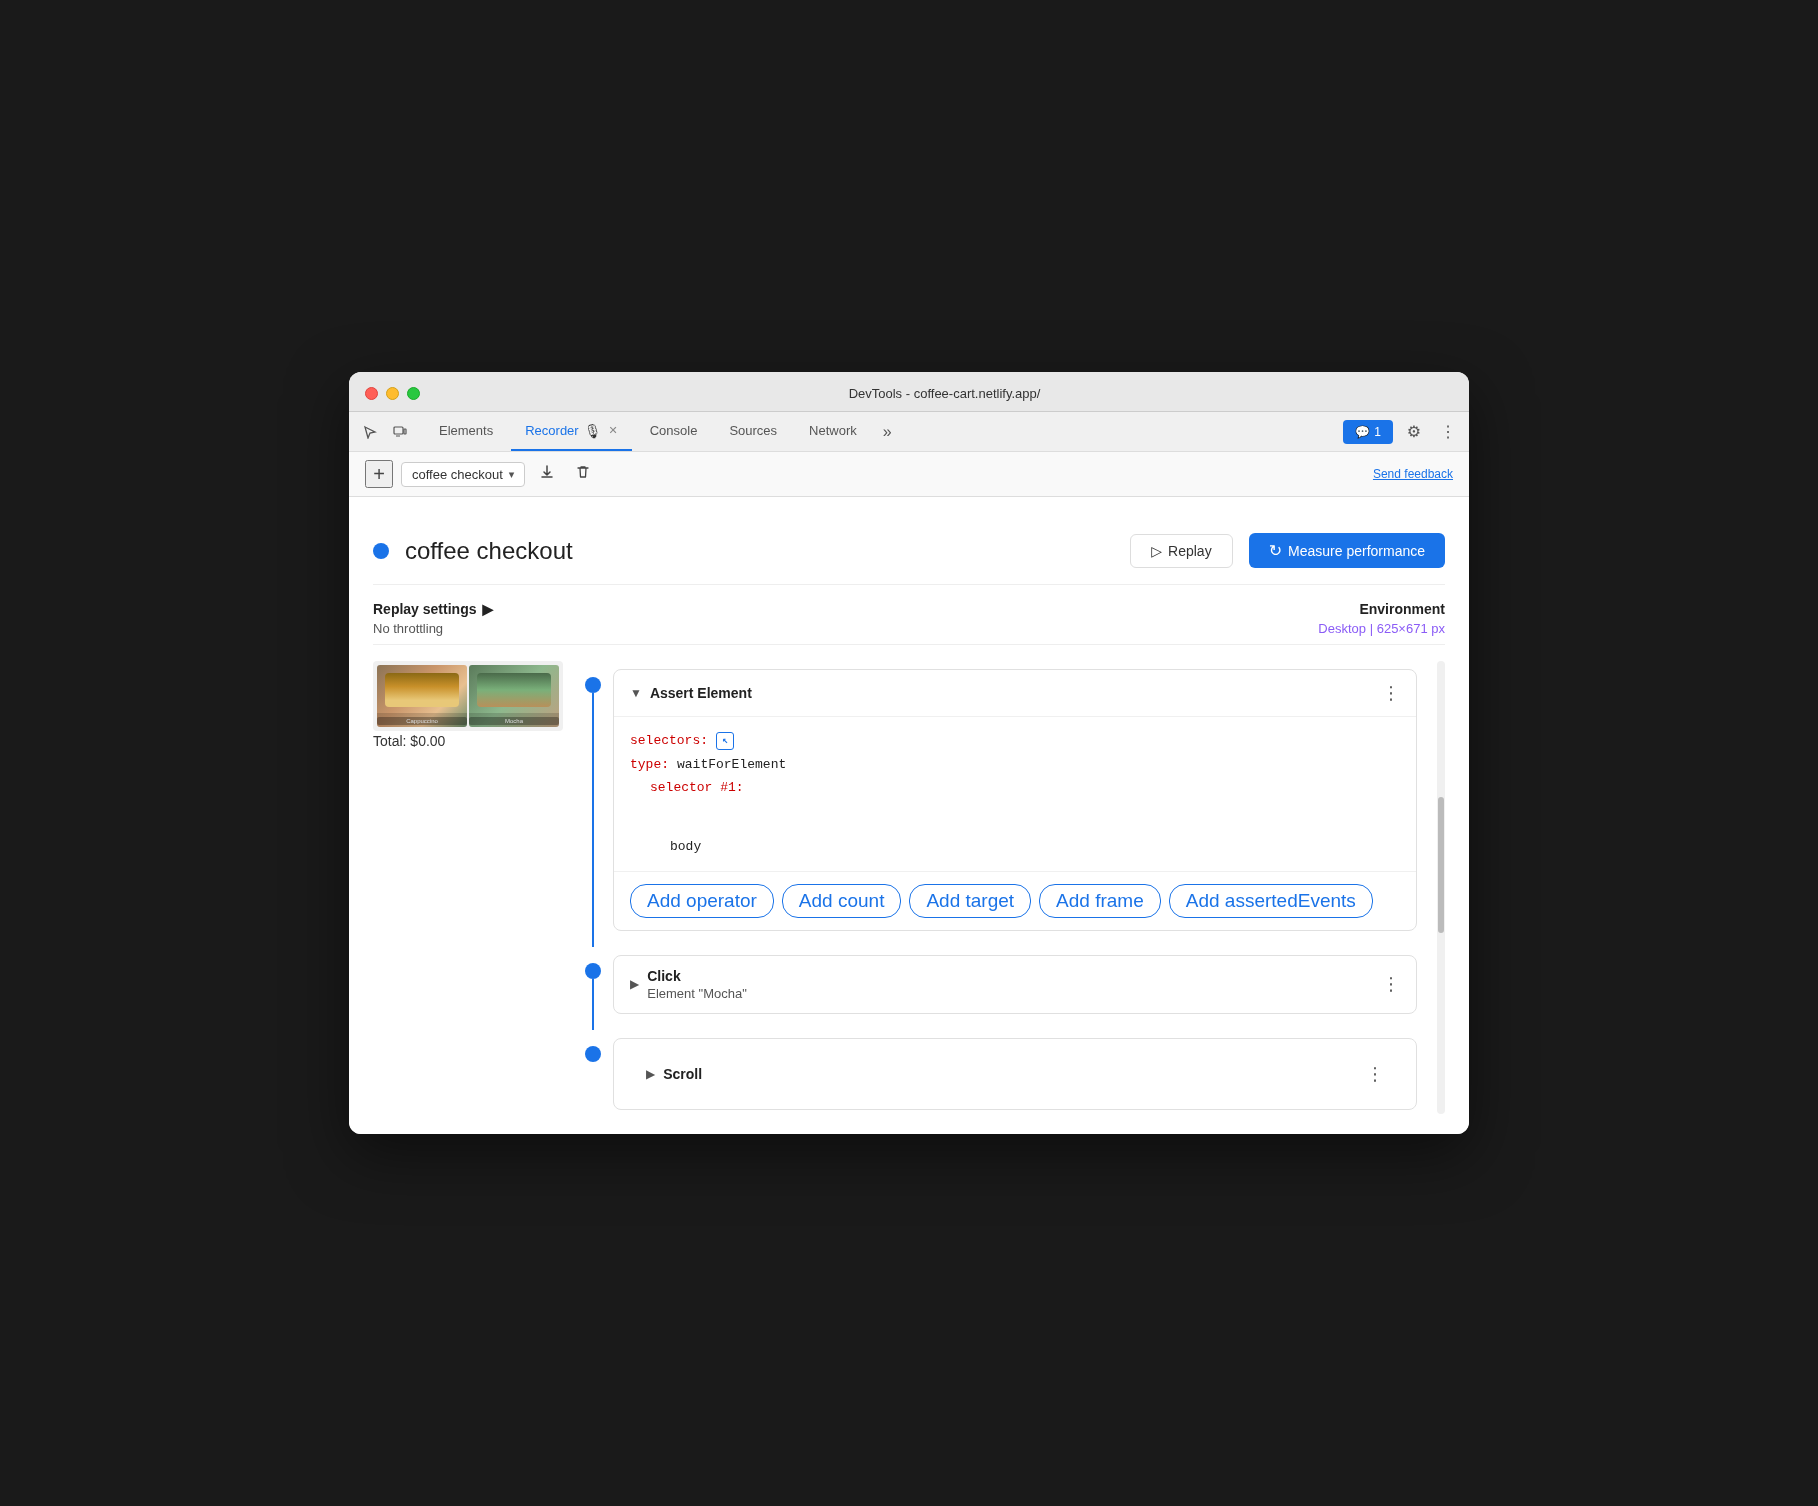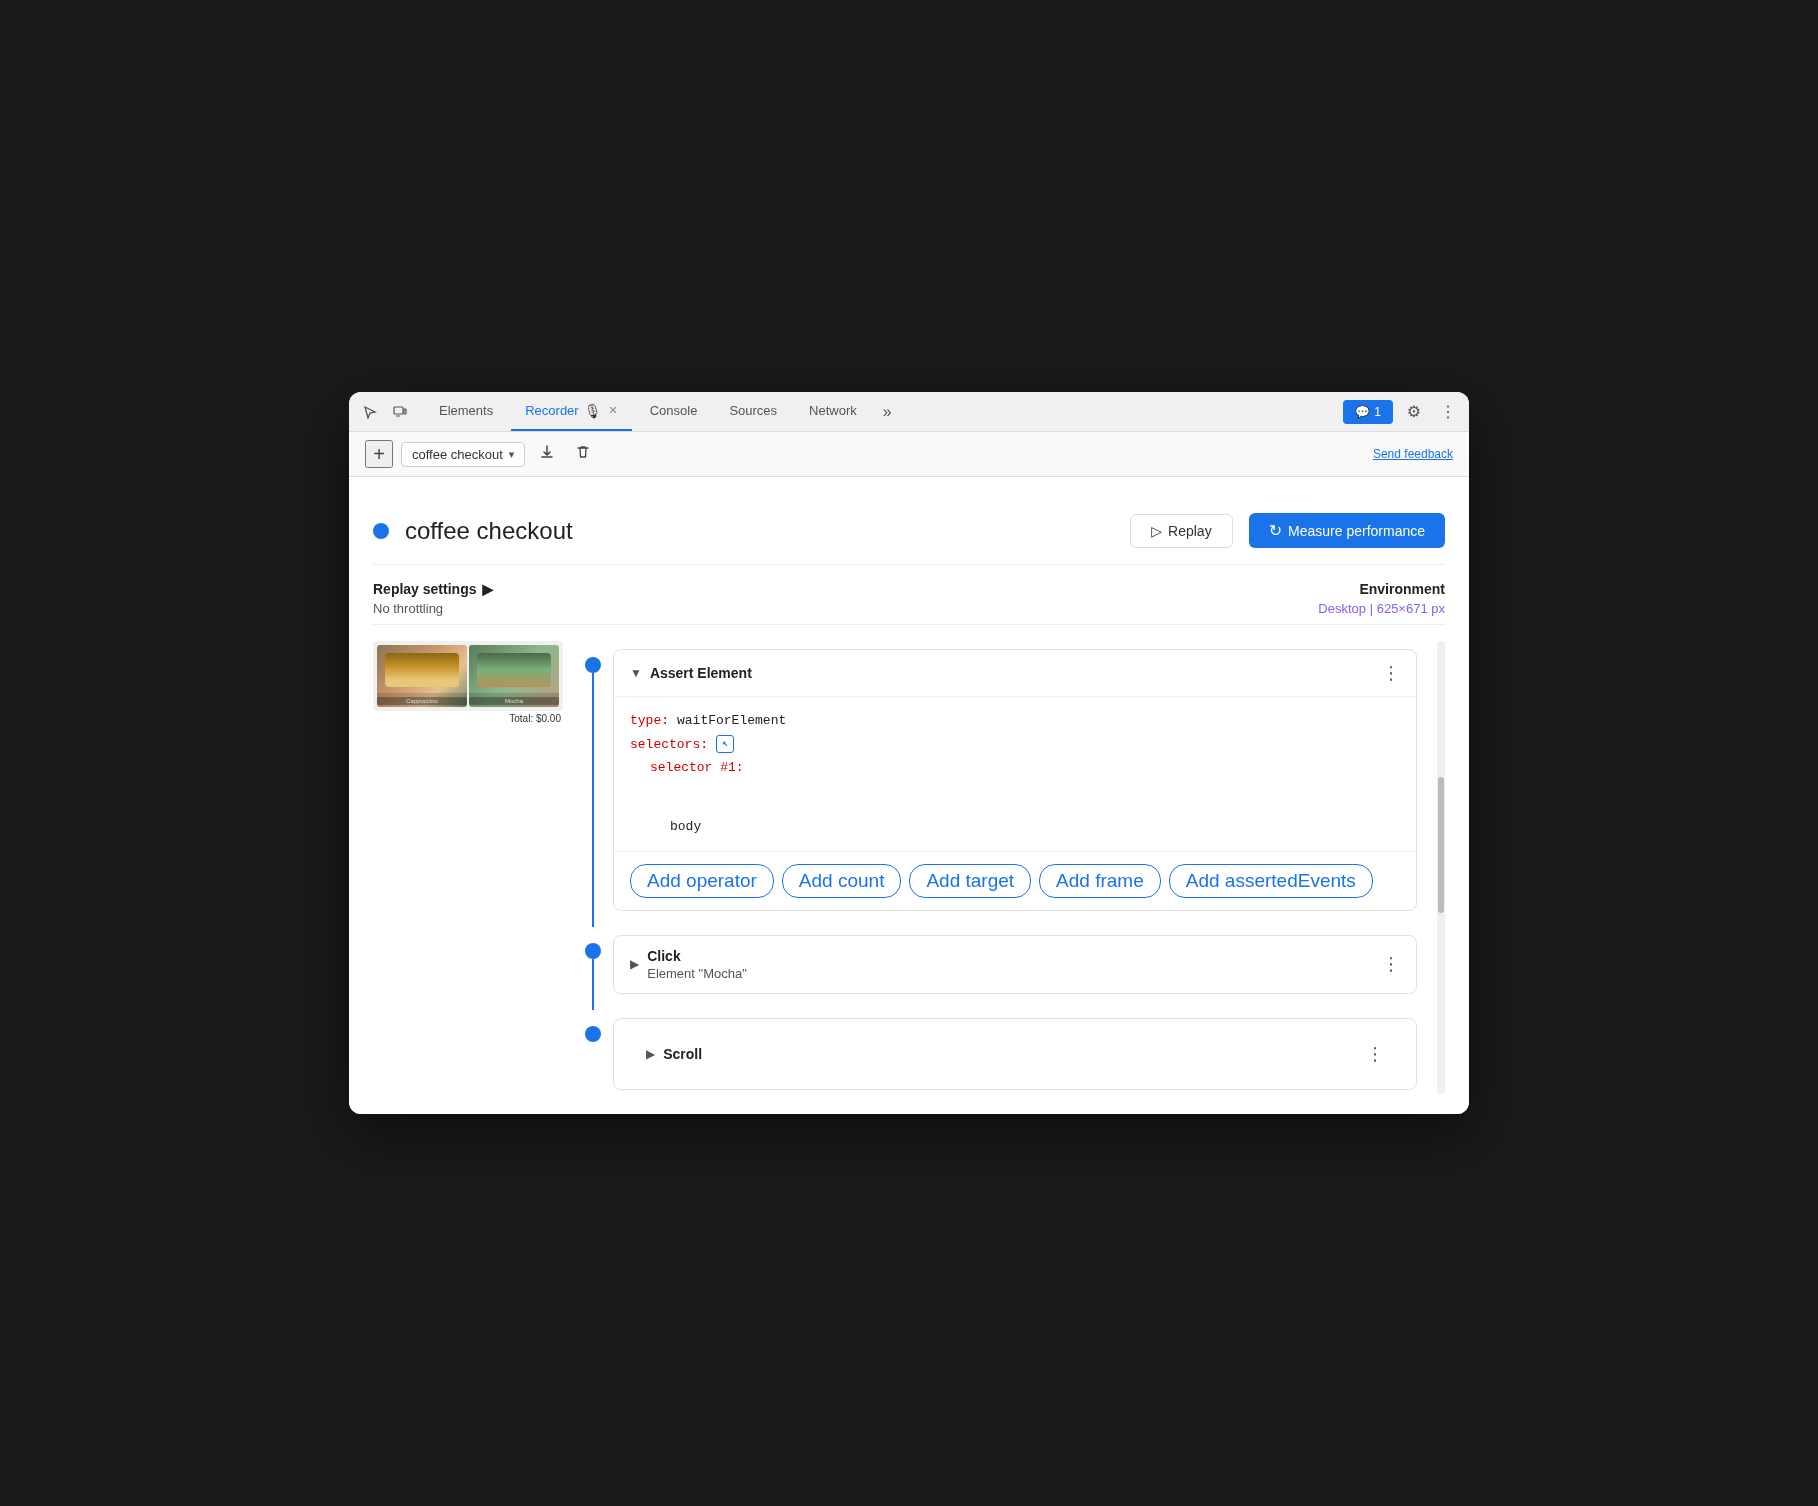--- a/index.html
+++ b/index.html
@@ -451,20 +451,28 @@
       font-size: 16px;
       cursor: pointer;
       padding: 4px 8px;
     }
   </style>
 </head>
 <body>
 
 <div class="window">
 
+  <div class="titlebar">
+    <div class="traffic-lights">
+      <div class="btn-red"></div>
+      <div class="btn-yellow"></div>
+      <div class="btn-green"></div>
+    </div>
+    <span class="title-text">DevTools - coffee-cart.netlify.app/</span>
+  </div>
 
   <div class="devtools-nav">
     <div class="nav-icons">
       <button class="nav-icon-btn">
         <svg width="14" height="14" viewBox="0 0 14 14" fill="none" xmlns="http://www.w3.org/2000/svg">
           <path d="M2 2L12 7L7 8L5 13L2 2Z" stroke="#555" stroke-width="1.3" fill="none"></path>
         </svg>
       </button>
       <button class="nav-icon-btn">
         <svg width="14" height="14" viewBox="0 0 14 14" fill="none">
@@ -573,44 +581,44 @@
 
             <div style="position:absolute;top:8px;left:8px;right:8px;bottom:20px;background:linear-gradient(180deg,#8b6914 0%,#c8902a 40%,#e8c878 80%);border-radius:4px;"></div>
             <div class="ss-label" style="font-size:6px;color:#fff;position:absolute;bottom:2px;left:0;right:0;text-align:center;">Cappuccino</div>
           </div>
           <div class="screenshot-frame">
             <div style="position:absolute;top:8px;left:8px;right:8px;bottom:20px;background:linear-gradient(180deg,#4a6a4a 0%,#7ab07a 50%,#b8905a 100%);border-radius:4px;"></div>
             <div class="ss-label" style="font-size:6px;color:#fff;position:absolute;bottom:2px;left:0;right:0;text-align:center;">Mocha</div>
           </div>
         </div>
 
-        <div style="font-size:10px;color:#333;text-align:right;padding-right:4px;margin-top:2px;">Total: $0.00</div>
+        <div style="font-size:14px;color:#333;padding-right:4px;margin-top:2px;">Total: $0.00</div>
       </div>
 
       <div class="step-area">
 
         <div class="step-row">
           <div class="step-dot-col">
             <div class="step-dot"></div>
           </div>
           <div class="step-connector"></div>
           <div class="step-content">
             <div class="step-header">
               <span class="step-collapse-icon">▼</span>
               <span class="step-name">Assert Element</span>
               <span class="step-more-icon">⋮</span>
             </div>
             <div class="step-body">
               <div class="code-line">
+                <span class="code-key2">selectors:</span>
+                <span class="selector-icon">↖</span>
+              </div>
+              <div class="code-line">
                 <span class="code-key2">type:</span>
                 <span class="code-val">waitForElement</span>
-              </div>
-              <div class="code-line">
-                <span class="code-key2">selectors:</span>
-                <span class="selector-icon">↖</span>
               </div>
               <div class="code-line" style="padding-left:20px;">
                 <span class="code-key2">selector #1:</span>
               </div>
               <div class="code-line" style="padding-left:40px;margin-top:36px;">
                 <span class="code-val">body</span>
               </div>
             </div>
             <div class="step-actions">
               <button class="action-btn">Add operator</button>

